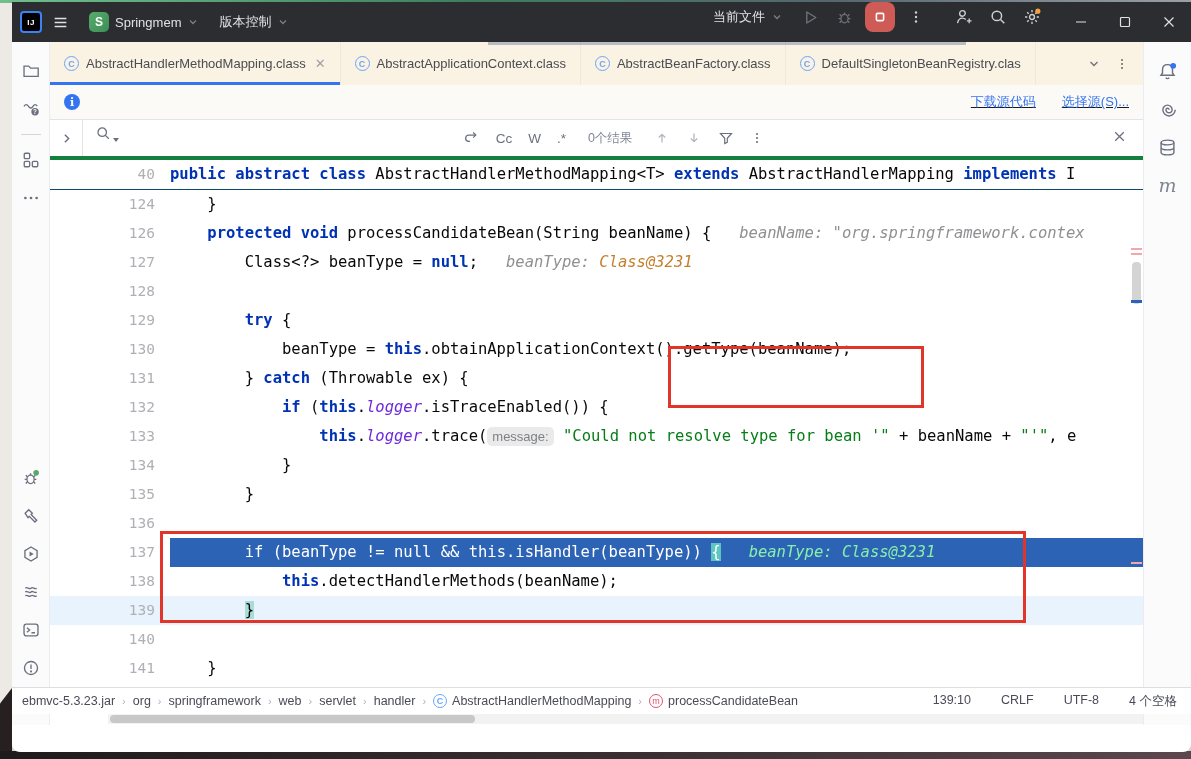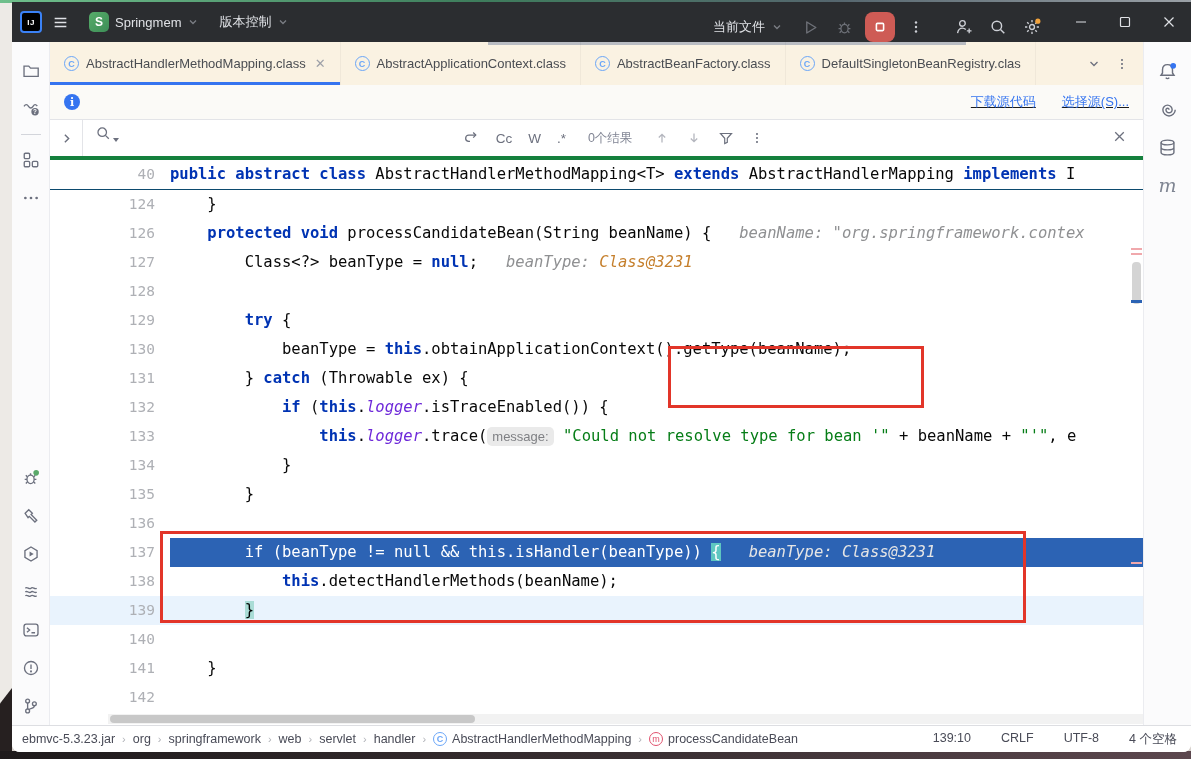--- a/index.html
+++ b/index.html
@@ -25,21 +25,21 @@
               color:#DFE1E5; font-size:13px; padding-left:8px; }
   #titlebar svg { display:block; }
   .tb-item { display:flex; align-items:center; gap:6px; padding:0 10px; height:30px;
              border-radius:6px; cursor:default; }
   #ij-logo { width:22px; height:22px; border:2px solid #3B82F6; border-radius:4px;
              background:#000; color:#fff; font-size:8px; font-weight:bold;
              display:flex; align-items:center; justify-content:center; letter-spacing:.5px; }
   .badge-s { width:20px; height:20px; border-radius:5px; background:linear-gradient(135deg,#57AC6A,#3D8E57);
              color:#fff; font-size:12px; font-weight:bold; display:flex; align-items:center; justify-content:center; }
   .chev { opacity:.7; }
-  #tb-right { margin-left:auto; display:flex; align-items:flex-end; }
+  #tb-right { margin-left:auto; display:flex; align-items:flex-start; }
   .tb-icon { width:34px; height:30px; display:flex; align-items:center; justify-content:center; }
   #stop-btn { width:30px; height:30px; border-radius:8px; background:#CE5B55;
               display:flex; align-items:center; justify-content:center; margin:0 4px; }
   .win-btn { width:44px; height:40px; display:flex; align-items:center; justify-content:center; }
 
   
   #main { left:0; top:40px; width:1179px; height:683px; display:flex; background:#fff; }
   .stripe { background:#FBFBFC; display:flex; flex-direction:column; align-items:center; }
   #stripe-left  { width:38px; border-right:1px solid #EBECF0; padding-top:10px; }
   #stripe-right { width:48px; border-left:1px solid #EBECF0; padding-top:10px; }
@@ -95,21 +95,21 @@
   .code { flex:1; color:#080808; overflow:hidden; }
   .sg.k { color:#0033B3; font-weight:bold; }
   .sg.t { color:#080808; }
   .sg.f { color:#6d28d9;font-style:italic; }
   .sg.s { color:#067D17; }
   .sg.chip { background:#EAEAEA; border-radius:5px; color:#7F8084; font-size:13px;
              padding:2px 5px; font-family:"Liberation Sans",sans-serif; }
   .hint { font-style:italic; margin-left:28px; }
   .hint .h  { color:#8F9092; }
   .hint .o  { color:#C57F2C; }
-  .hint .hx { color:#e5e5e5; }
+  .hint .hx { color:#86efac; }
   .line.exec .code { background:#2C63B4; }
   .line.exec .code .sg { color:#FFFFFF; font-weight:normal; }
   .line.caret { background:#E9F3FD; }
   .sg.brace  { background:#5EC6C1; color:#fff; }
   .sg.brace2 { background:#A9DCD6; color:#000; }
 
   
   #hscroll { position:absolute; left:58px; right:0; bottom:1px; height:10px; background:#F2F2F2; }
   #hthumb  { position:absolute; left:2px; top:1px; width:365px; height:8px; background:#C8C8C8; border-radius:4px; }
   #vthumb  { position:absolute; right:2px; top:72px; width:9px; height:42px; background:#D4D4D4; border-radius:4px; }
@@ -449,21 +449,21 @@
             <ellipse cx="8" cy="3.8" rx="5.4" ry="2" stroke="#6C707E" stroke-width="1.2" fill="none"></ellipse>
             <path d="M2.6 3.8v8.4c0 1.1 2.4 2 5.4 2s5.4-.9 5.4-2V3.8M2.6 8c0 1.1 2.4 2 5.4 2s5.4-.9 5.4-2" stroke="#6C707E" stroke-width="1.2" fill="none"></path>
           </svg>
         </div>
         <div class="stripe-icon">
           <span class="maven-m">m</span>
         </div>
       </div>
   </div>
 
-  <div class="abs" id="statusbar" style="left:0;top:723px;width:1179px">
+  <div class="abs" id="statusbar" style="left:0;top:685px;width:1179px">
     <div id="crumbs">
         <span class="crumb">
           <span>ebmvc-5.3.23.jar</span>
         </span>
         <span class="crumb-sep">›</span>
         <span class="crumb">
           <span>org</span>
         </span>
         <span class="crumb-sep">›</span>
         <span class="crumb">

